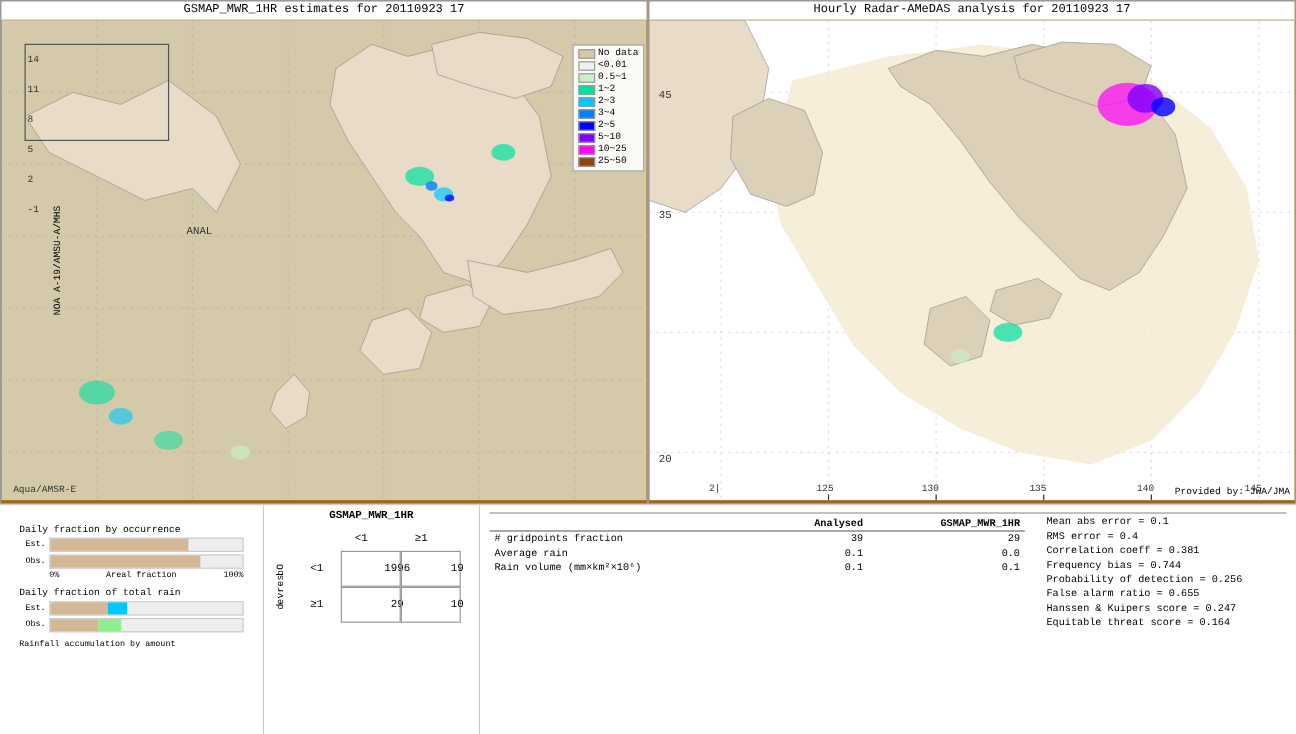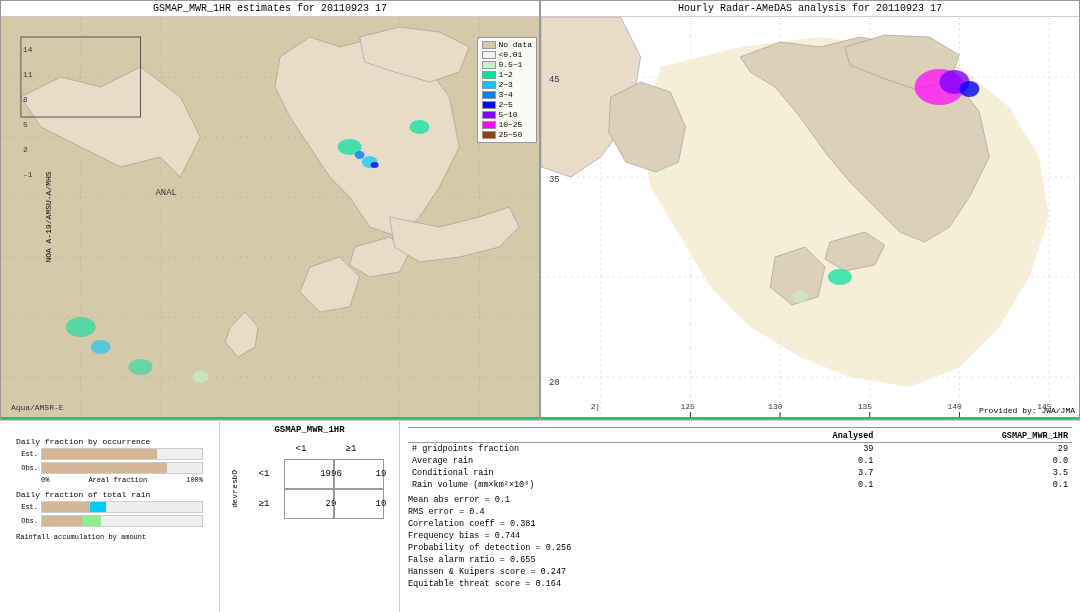--- a/index.html
+++ b/index.html
@@ -25,21 +25,21 @@
       display: flex;
       flex-direction: row;
       width: 100%;
       height: 420px;
     }
 
     .map-panel {
       position: relative;
       flex: 1;
       border: 1px solid #999;
-      background: #22c55e;
+      background: #a16207;
       overflow: hidden;
     }
 
     .map-title {
       text-align: center;
       font-size: 10px;
       font-family: 'Courier New', monospace;
       padding: 2px 0;
       background: #fff;
       border-bottom: 1px solid #ccc;
@@ -197,22 +197,21 @@
 
     .verif-title {
       font-size: 9px;
       margin-bottom: 6px;
       text-align: center;
       font-family: 'Courier New', monospace;
     }
 
     .verif-content {
       display: flex;
-      gap: 4px;
-      flex-direction: column;
+      gap: 18px;
     }
 
     .verif-table {
       flex: 1;
     }
 
     .verif-table table {
       width: 100%;
       border-collapse: collapse;
       font-size: 8.5px;
@@ -560,25 +559,20 @@
                   <td class="row-label"># gridpoints fraction</td>
                   <td>39</td>
                   <td>29</td>
                 </tr>
                 <tr>
                   <td class="row-label">Average rain</td>
                   <td>0.1</td>
                   <td>0.0</td>
                 </tr>
                 <tr>
-                  <td class="row-label">Conditional rain</td>
-                  <td>3.7</td>
-                  <td>3.5</td>
-                </tr>
-                <tr>
                   <td class="row-label">Rain volume (mm×km²×10⁶)</td>
                   <td>0.1</td>
                   <td>0.1</td>
                 </tr>
               </tbody>
           </table>
         </div>
 
         <div class="verif-scores" id="verif-scores-container">
         <div>Mean abs error = 0.1</div>

